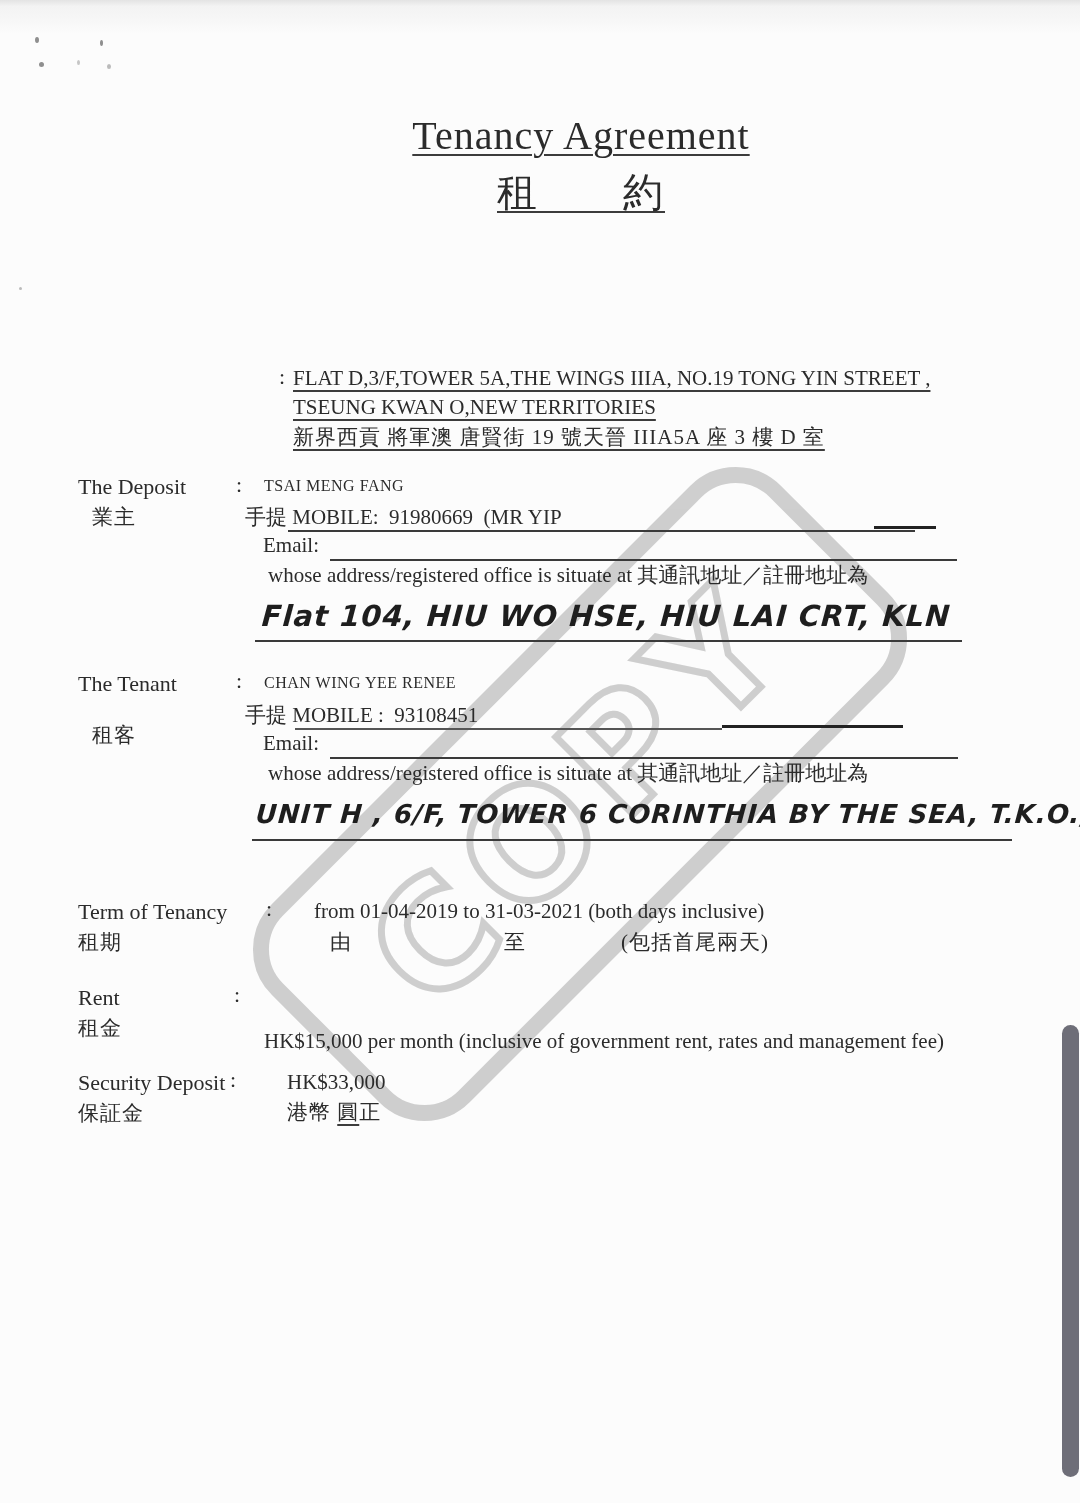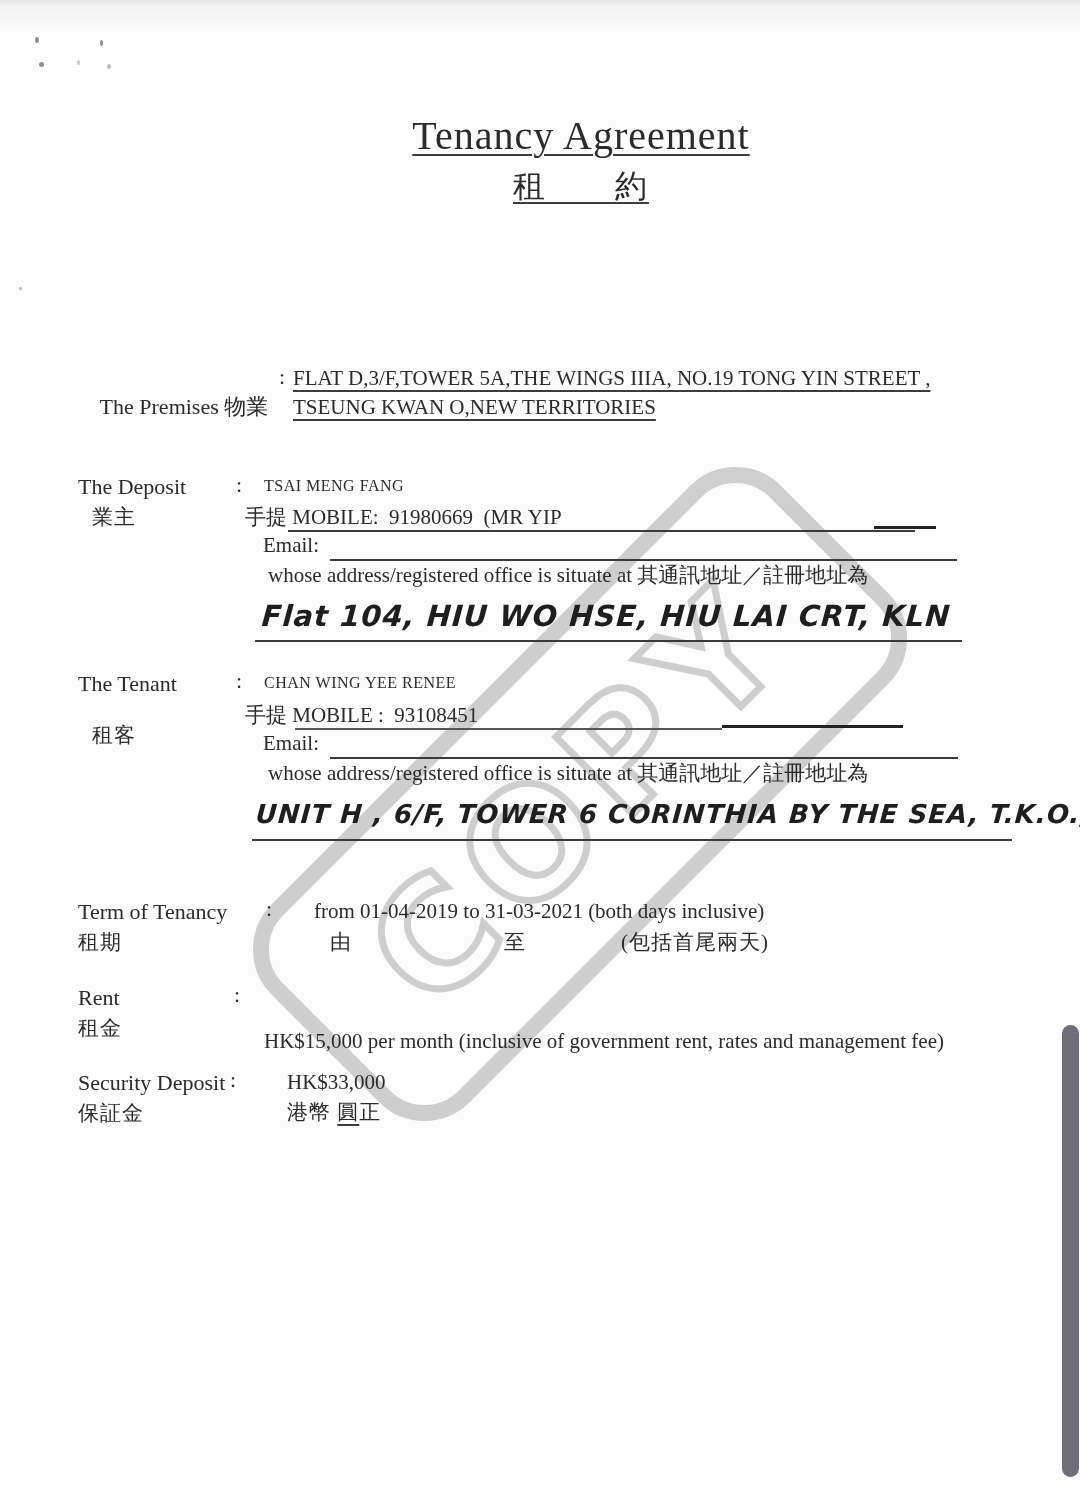--- a/index.html
+++ b/index.html
@@ -28,21 +28,21 @@
   .rule{position:absolute; height:2px; background:#3a3a3a;}
   .rule.thick{height:3px; background:#222;}
   .handwrite{
     position:absolute; white-space:pre;
     font-family:"DejaVu Sans",sans-serif;
     font-style:italic; font-weight:bold;
     color:#1e1e1e; transform:skewX(-4deg);
   }
   .title-wrap{position:absolute; left:40px; top:0; width:1082px; text-align:center;}
   .title-en{font-size:40px; letter-spacing:1px;}
-  .title-zh{font-size:32px; letter-spacing:2px;}
+  .title-zh{font-size:40px; letter-spacing:2px;}
   #watermark{position:absolute; left:0; top:0; pointer-events:none;}
   #scrollbar{
     position:absolute; right:1px; top:1025px; width:17px; height:452px;
     background:#6e6e78; border-radius:9px;
   }
 </style>
 </head>
 <body>
 
 <div id="page">
@@ -62,26 +62,24 @@
     </g>
   </svg>
 
   <div class="title-wrap" style="top:112px;">
     <span class="title-en u">Tenancy Agreement</span>
   </div>
   <div class="title-wrap" style="top:165px;">
     <span class="title-zh u">租　　約</span>
   </div>
 
-  <div class="abs lbl" style="left:78px;top:366px;">
-    <span>The Premises</span> <span>物業</span>
-  </div>
   <div class="abs lbl" style="left:279px;top:364px;">:</div>
   <div class="abs val u" style="left:293px;top:366px;">FLAT D,3/F,TOWER 5A,THE WINGS IIIA, NO.19 TONG YIN STREET ,</div>
   <div class="abs val u" style="left:293px;top:395px;">TSEUNG KWAN O,NEW TERRITORIES</div>
+  <div class="abs zh u" style="left:293px;top:423px;">新界西貢 將軍澳 唐賢街 19 號天晉 IIIA5A 座 3 樓 D 室</div>
 
   <div class="abs lbl" style="left:78px;top:474px;">The Deposit</div>
   <div class="abs lbl" style="left:236px;top:472px;">:</div>
   <div class="abs nameval" style="left:264px;top:477px;">TSAI MENG FANG</div>
   <div class="abs zh" style="left:92px;top:503px;">業主</div>
 
   <div class="abs val" style="left:245px;top:503px;">手提 MOBILE:  91980669  (MR YIP</div>
   <div class="rule" style="left:288px;top:530px;width:627px;"></div>
   <div class="rule thick" style="left:874px;top:526px;width:62px;"></div>
 

